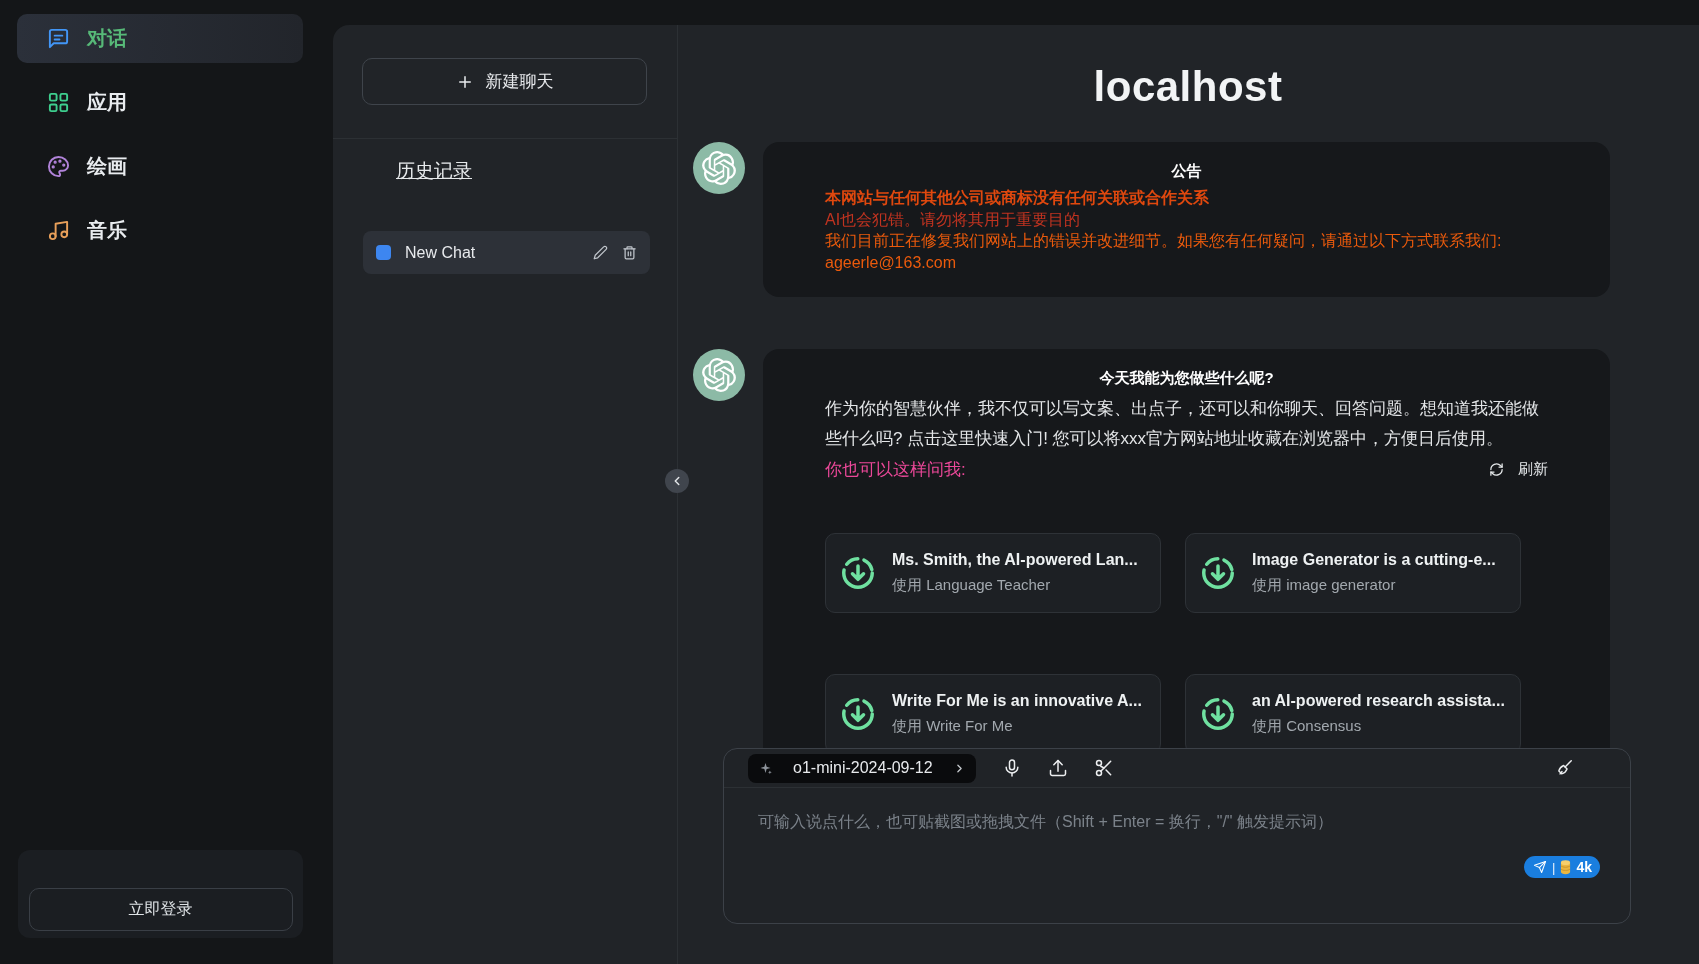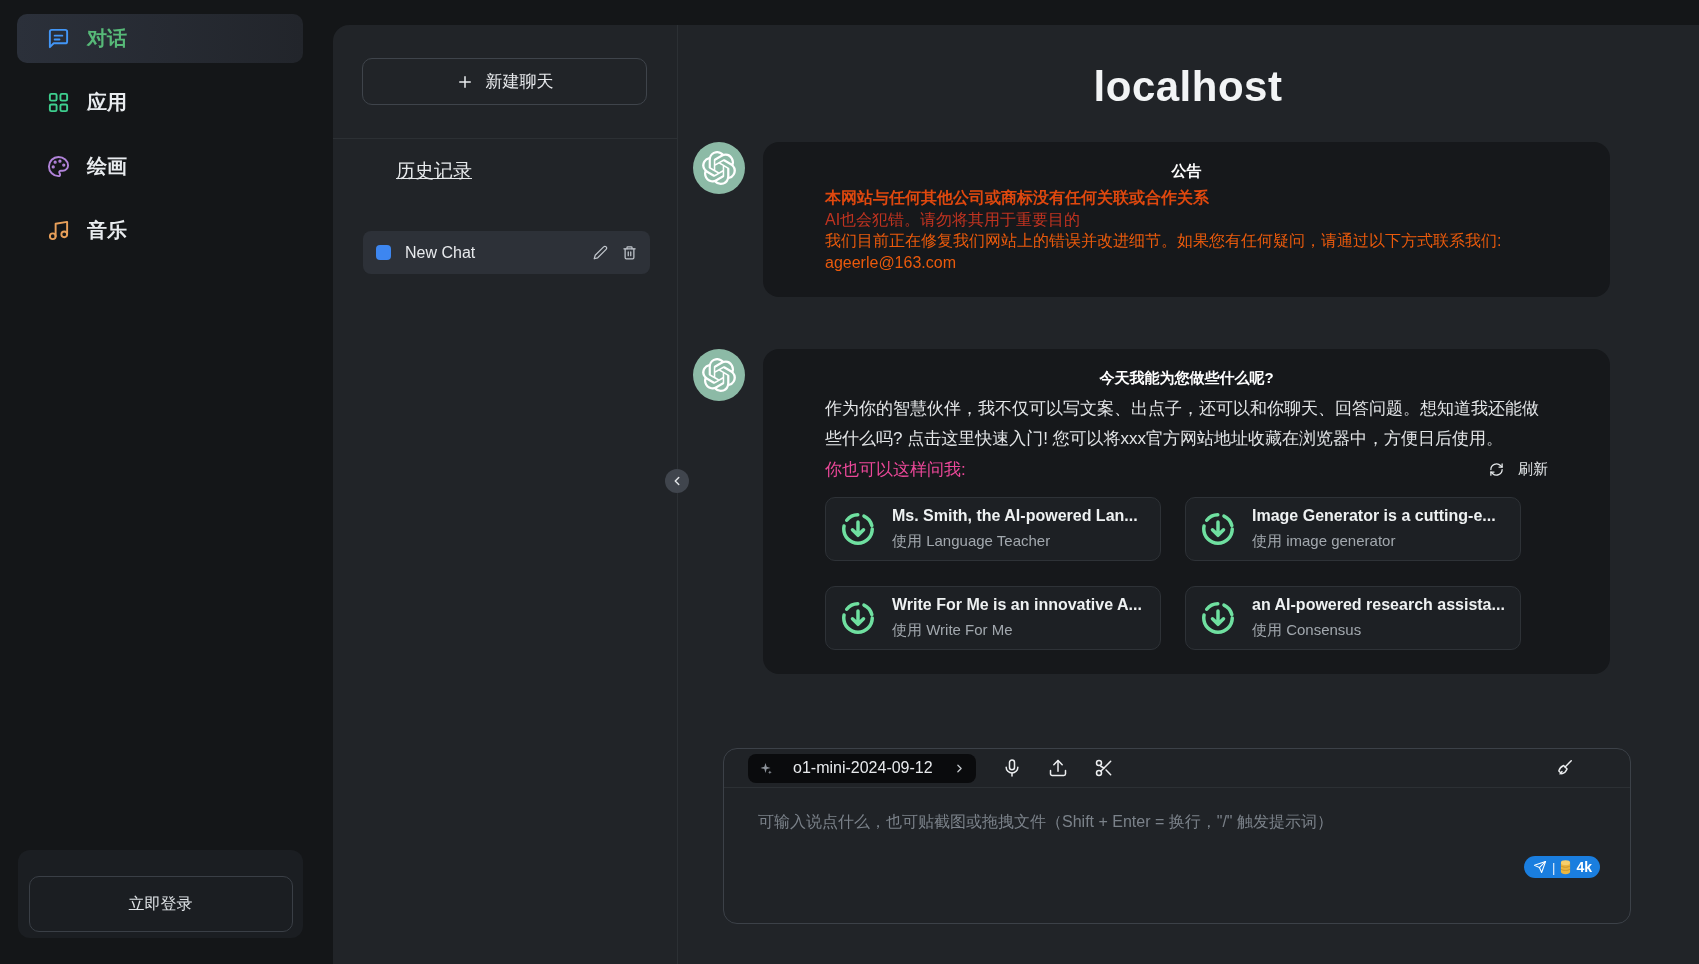--- a/index.html
+++ b/index.html
@@ -26,21 +26,21 @@
   .icon-chat   { color:#4296f7; }
   .icon-grid   { color:#3ecf8e; }
   .icon-palette{ color:#b183d9; }
   .icon-music  { color:#e9a05a; }
 
   .login-card {
     position:absolute; left:18px; top:850px; width:285px; height:88px;
     background:#1b1e22; border-radius:12px; padding:22px 10px;
   }
   .login-btn {
-    width:264px; height:56px; margin:4px auto; display:flex; align-items:center; justify-content:center;
+    width:264px; height:43px; margin:16px auto; display:flex; align-items:center; justify-content:center;
     border:1px solid #3a3f46; border-radius:10px; background:transparent;
     color:#dfe3e6; font-size:16px; cursor:pointer; font-family:inherit;
   }
 
   
   .workspace {
     position:absolute; left:333px; top:25px; right:0; bottom:0;
     background:#212428; border-top-left-radius:16px; display:flex;
   }
   .vline { position:absolute; left:344px; top:0; bottom:0; width:1px; background:#2c3034; }
@@ -100,22 +100,22 @@
   .ask-row { display:flex; align-items:center; justify-content:space-between; margin-top:4px; }
   .ask-hint { font-size:17px; color:#ec4899; }
   .refresh-btn {
     display:flex; align-items:center; gap:14px; background:none; border:none;
     color:#e6e9eb; font-size:15px; font-family:inherit; cursor:pointer;
   }
   .refresh-btn svg { width:15px; height:15px; }
 
   .cards { margin-top:16px; display:grid; grid-template-columns:336px 336px; gap:25px 24px; }
   .card {
-    height:64px; background:#1d2024; border:1px solid #2e3237; border-radius:10px;
-    display:flex; align-items:center; padding:0 15px 0 13px; cursor:pointer;
+    height:80px; background:#1d2024; border:1px solid #2e3237; border-radius:10px;
+    display:flex; align-items:center; padding:0 15px 0 13px; cursor:pointer;margin-top:36px;
   }
   .card-icon { width:38px; height:38px; color:#6fe0a0; flex:0 0 auto; margin-right:15px; }
   .card-text { min-width:0; }
   .card-title { font-size:16px; font-weight:600; color:#eef1f2; white-space:nowrap; overflow:hidden; }
   .card-sub { font-size:15px; color:#a2a8ae; margin-top:7px; white-space:nowrap; overflow:hidden; }
 
   
   .composer {
     position:absolute; left:46px; top:723px; width:908px; height:176px;
     border:1px solid #3c4148; border-radius:14px; background:#202327;

